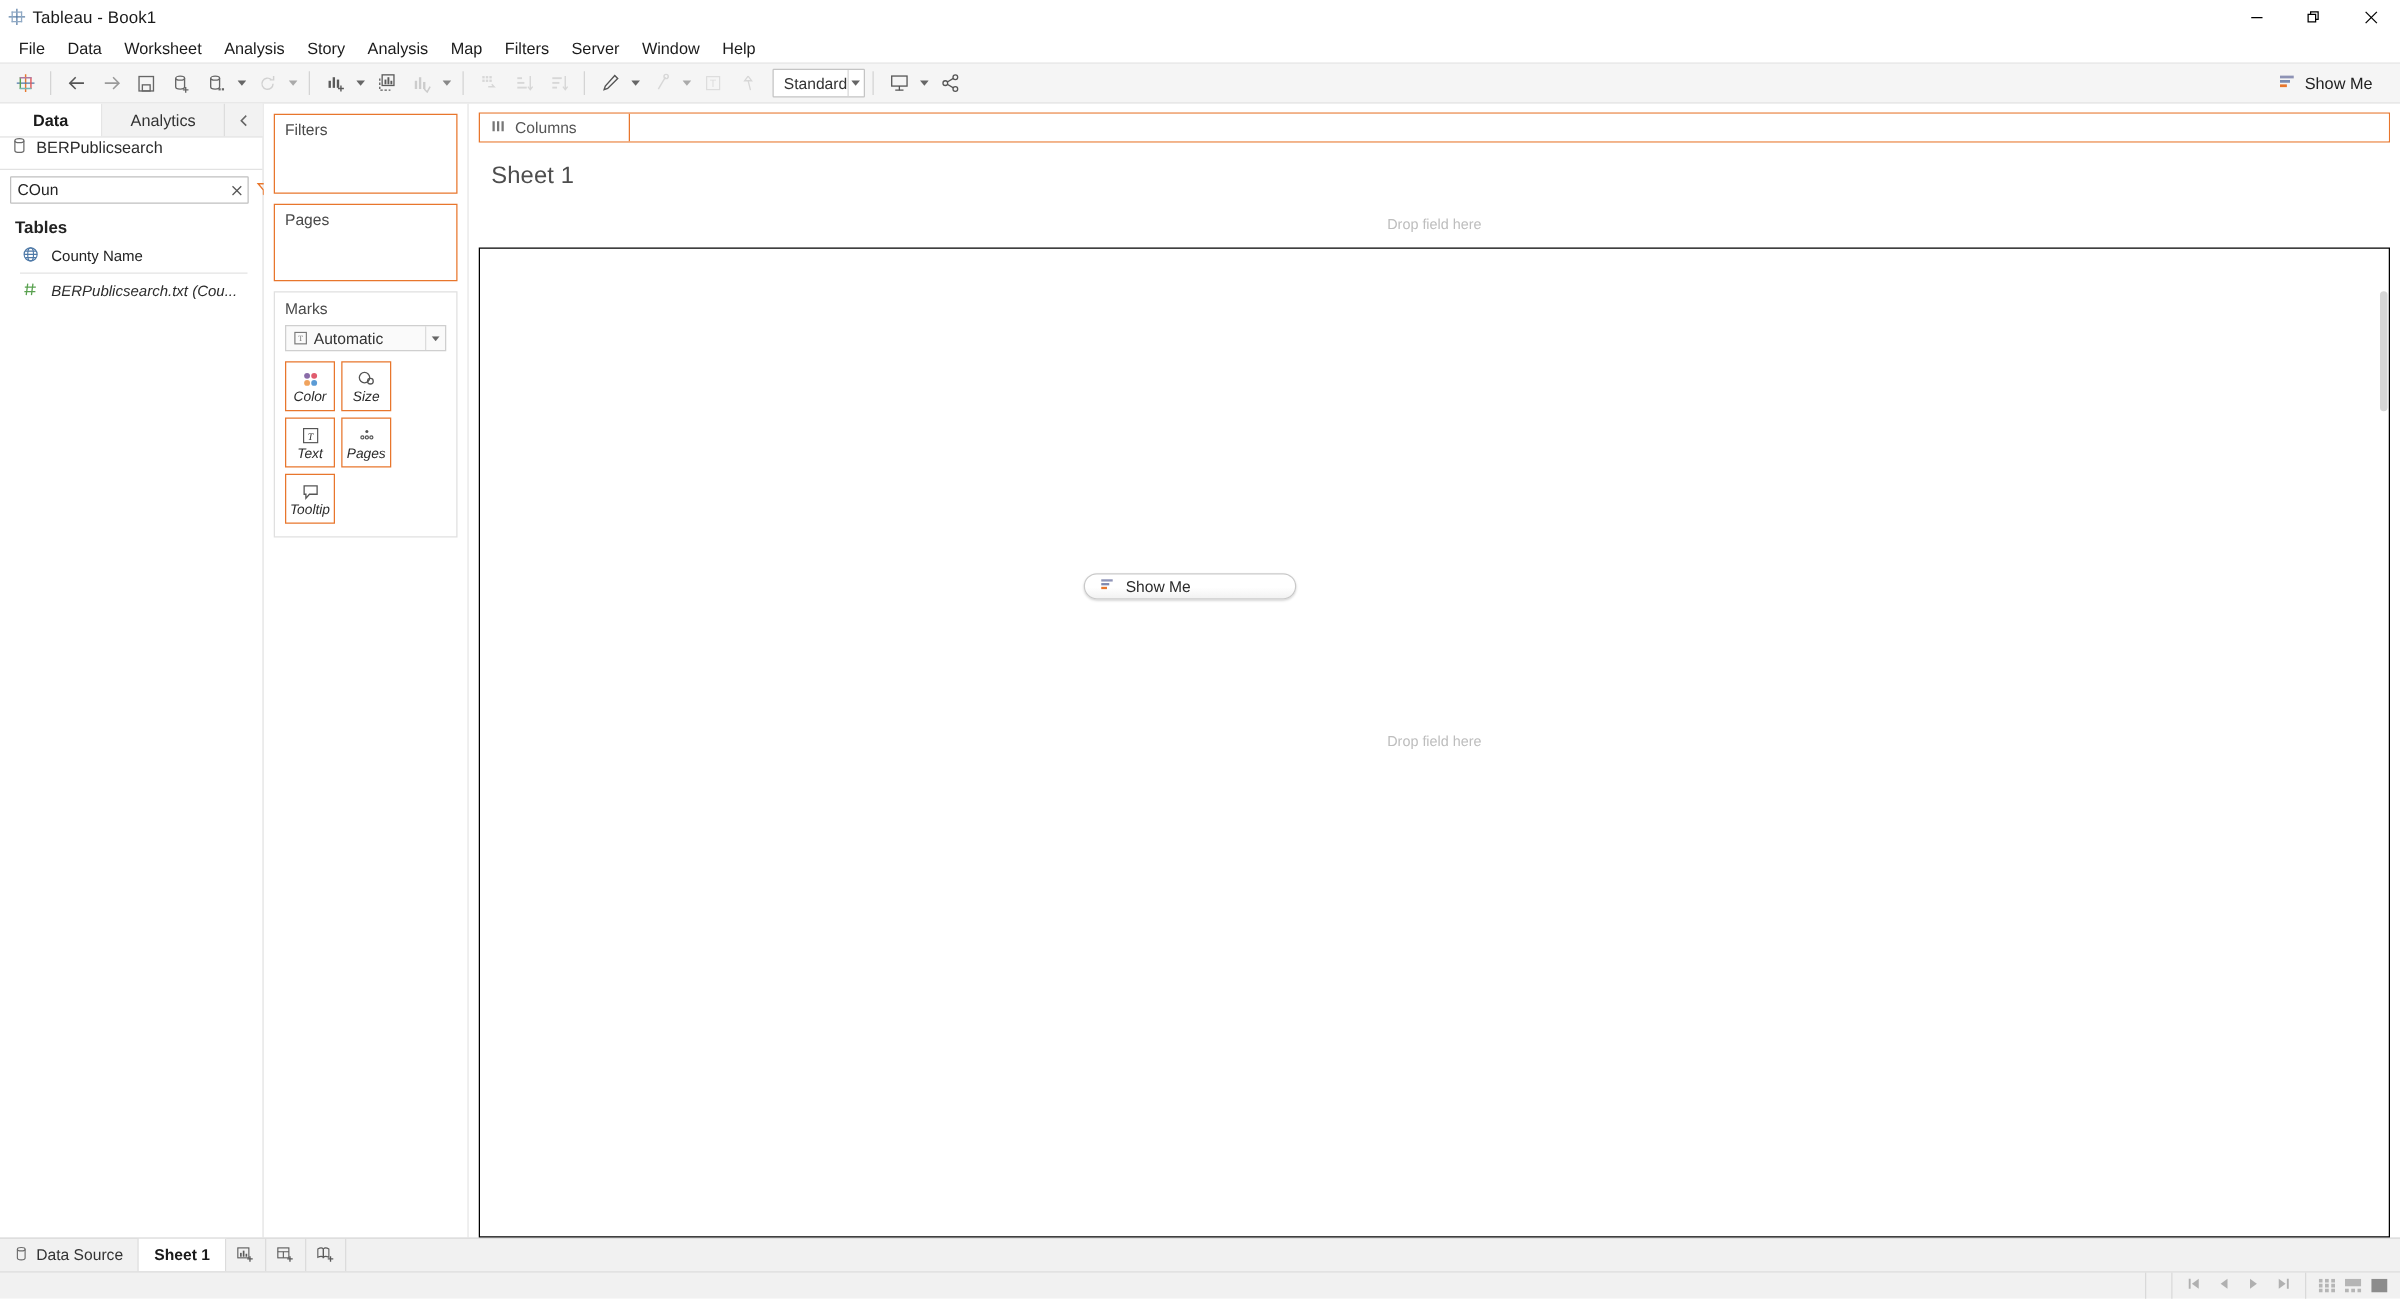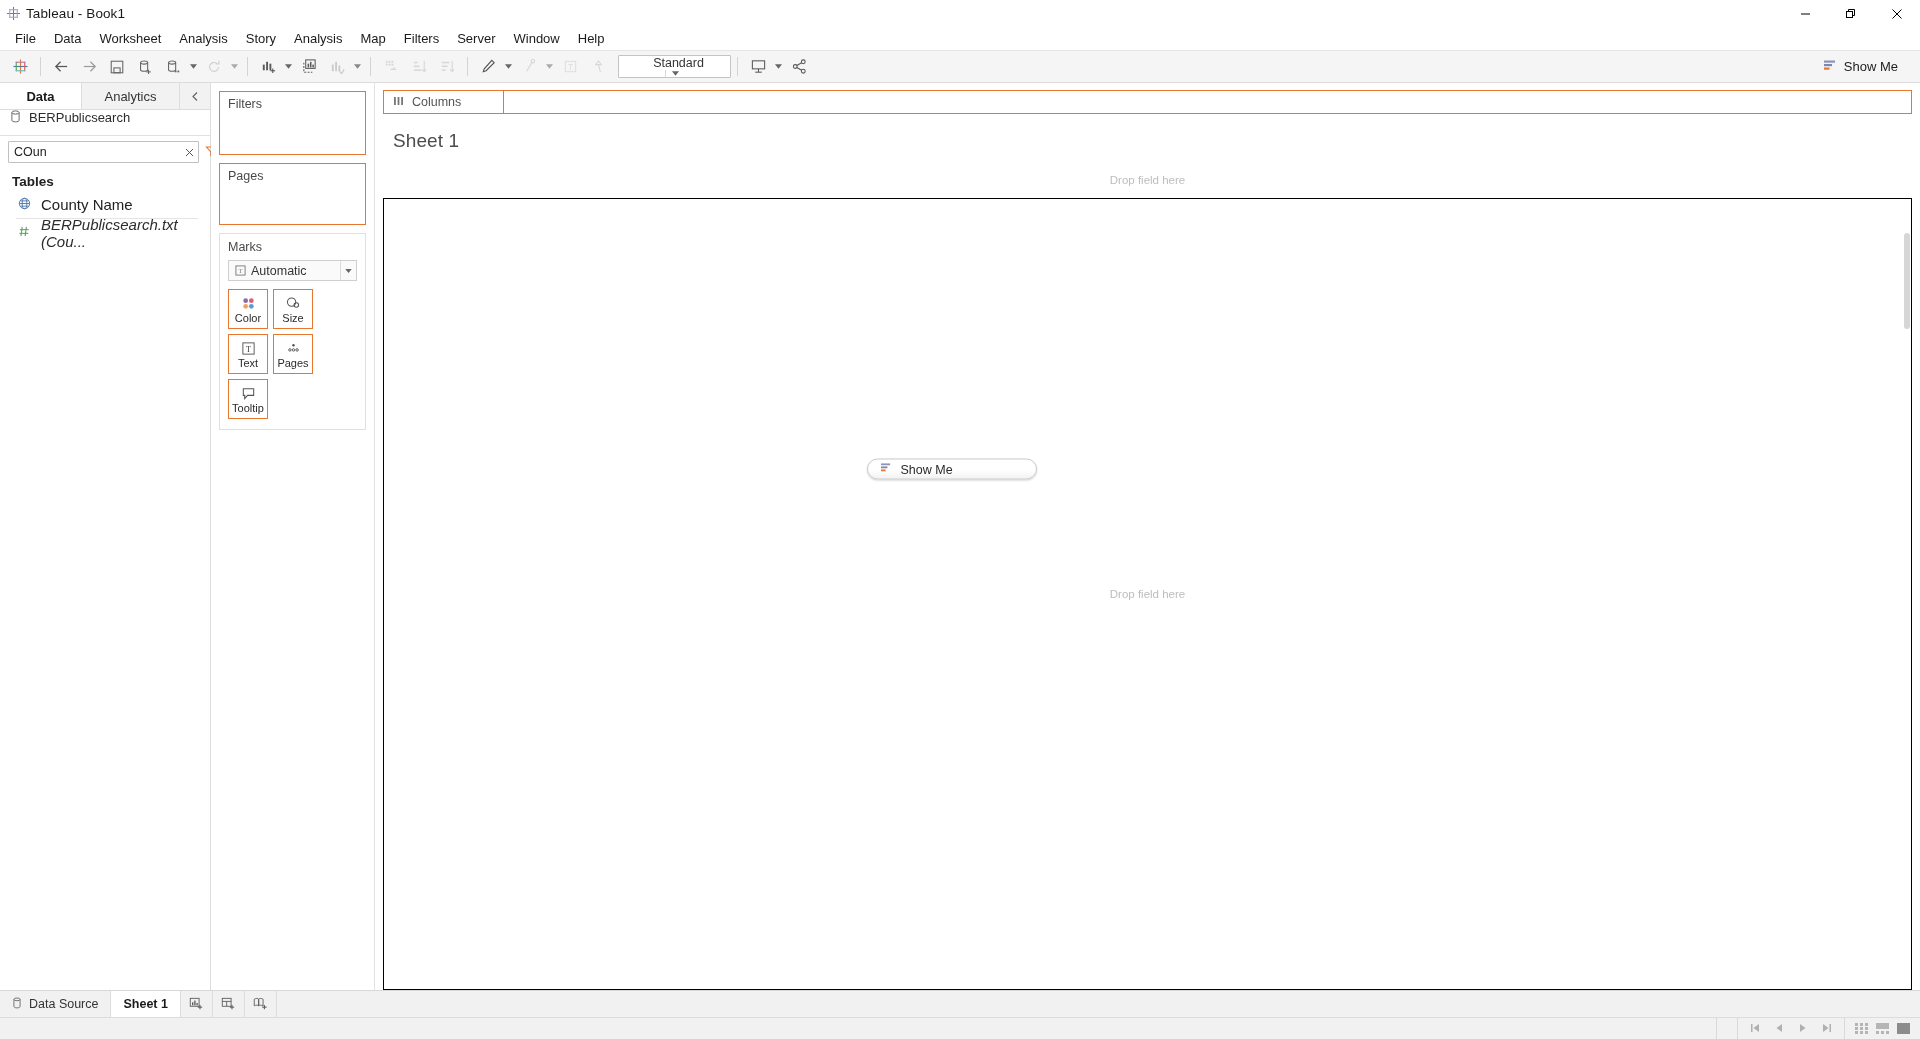--- a/index.html
+++ b/index.html
@@ -43,22 +43,22 @@
   .tbtn {
     width: 28px; height: 27px; display:flex; align-items:center; justify-content:center;
     cursor: default; border-radius: 2px;
   }
   .tbtn.dis { opacity: .32; }
   .tcaret {
     width: 13px; height: 27px; display:flex; align-items:center; justify-content:center; cursor:default;
   }
   .tsep { width: 1px; height: 19px; background: #d4d4d4; margin: 0 6px; }
   .fitbox {
-    margin-left: 6px; height: 23px; width: 113px; border: 1px solid #c4c4c4; background:#fff;
-    display: flex; align-items: center; font-size: 12.5px; color: #333; border-radius: 1px; flex-direction: column;
+    margin-left: 6px; height: 23px; width: 74px; border: 1px solid #c4c4c4; background:#fff;
+    display: flex; align-items: center; font-size: 12.5px; color: #333; border-radius: 1px;
   }
   .fitbox .lbl { flex:1 1 auto; padding-left: 8px; }
   .fitbox .dd {
     width: 19px; height: 21px; border-left: 1px solid #d8d8d8;
     display: flex; align-items: center; justify-content: center;
   }
   .tb-right { margin-left:auto; display:flex; align-items:center; padding-right: 8px; }
   .showme-tb {
     display:flex; align-items:center; gap: 7px; padding: 4px 8px; cursor: default; border-radius:2px;
     font-size: 13px; color: #222;
@@ -93,21 +93,21 @@
     flex:1 1 auto; border:0; outline:0; font-size: 12.5px; color:#222; padding: 0 5px;
     font-family: "Liberation Sans", sans-serif; background: transparent;
   }
   .searchbox .clr { width:18px; display:flex; align-items:center; justify-content:center; cursor:default; color:#555; font-size:13px; }
   .s-icon { width:19px; height:22px; display:flex; align-items:center; justify-content:center; cursor:default; }
   .s-div { width:1px; height:16px; background:#d0d0d0; }
 
   .tables-hdr { font-size: 13.5px; font-weight: bold; color:#222; padding: 6px 0 4px 12px; }
   .field-row {
     height: 23px; display:flex; align-items:center; gap:10px; padding-left: 18px;
-    font-size: 15px; color:#222; cursor:default;
+    font-size: 12px; color:#222; cursor:default;
   }
   .field-row.italic { font-style: italic; color:#2c2c2c; }
   .field-sep { height:1px; background:#e4e4e4; margin: 2px 12px 2px 16px; }
 
   
   .shelfcol { width: 164px; flex:0 0 164px; background:#fff; padding: 8px 8px 0 8px;
               display:flex; flex-direction:column; gap:8px; border-right:1px solid #e2e2e2; }
   .card { border: 1px solid #e8762c; background:#fff; }
   .card-title { font-size: 12.5px; color:#4a4a4a; padding: 5px 0 0 8px; }
   .card.pages { height: 62px; }
@@ -120,21 +120,21 @@
     display:flex; align-items:center; font-size: 12.5px; color:#333;
   }
   .marktype .ic { width:22px; display:flex; align-items:center; justify-content:center; }
   .marktype .lbl { flex:1 1 auto; }
   .marktype .dd { width: 16px; display:flex; align-items:center; justify-content:center;
                   border-left:1px solid #dcdcdc; height:19px; }
   .mbtns { display:flex; flex-wrap: wrap; gap: 5px; padding: 0 8px; }
   .mbtn {
     width: 40px; height: 40px; border: 1px solid #e8762c; background:#fff;
     display:flex; flex-direction:column; align-items:center; justify-content:center;
-    cursor:default; gap: 1px;
+    cursor:default; gap: 1px; font-style: italic;
   }
   .mbtn .lbl { font-size: 11px; color:#2b2b2b; line-height: 11px; }
   .mbtn .gi { height: 17px; display:flex; align-items:center; justify-content:center; }
 
   
   .sheet { flex:1 1 auto; display:flex; flex-direction:column; min-width:0; background:#fff; }
   .shelves { padding: 7px 8px 0 8px; }
   .shelf {
     height: 24px; display:flex; align-items:stretch; border:1px solid #e8762c; margin-bottom: 6px;
   }

